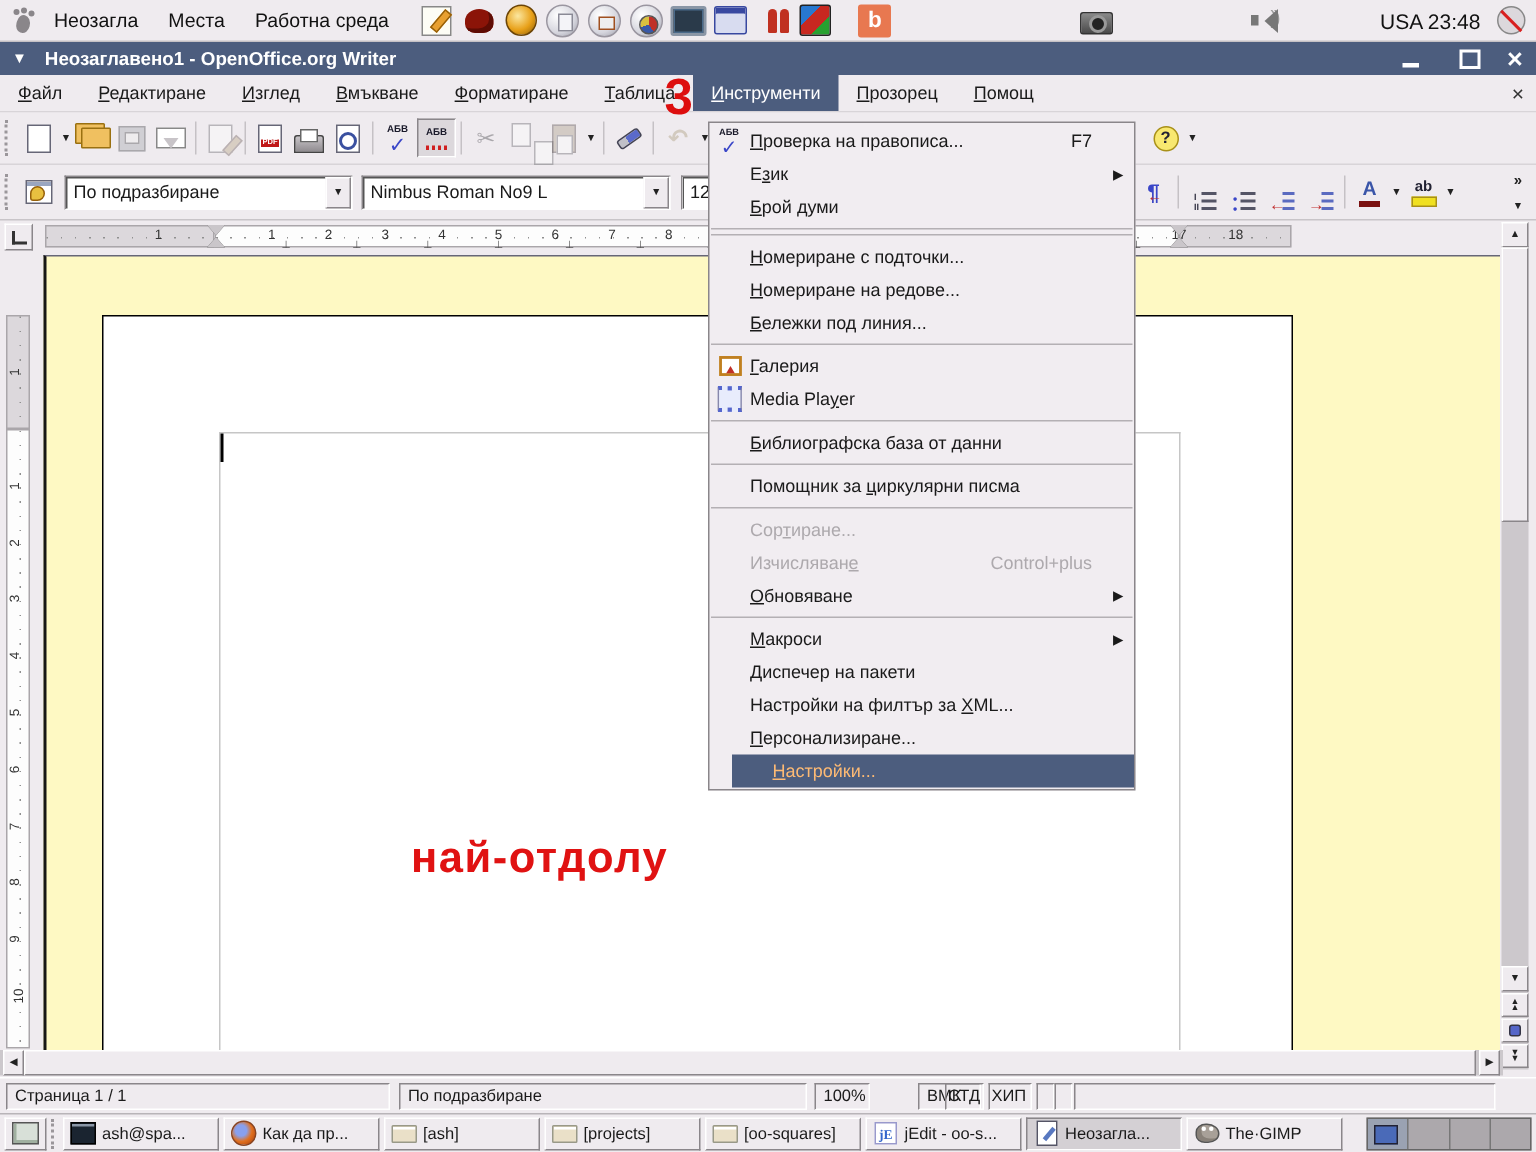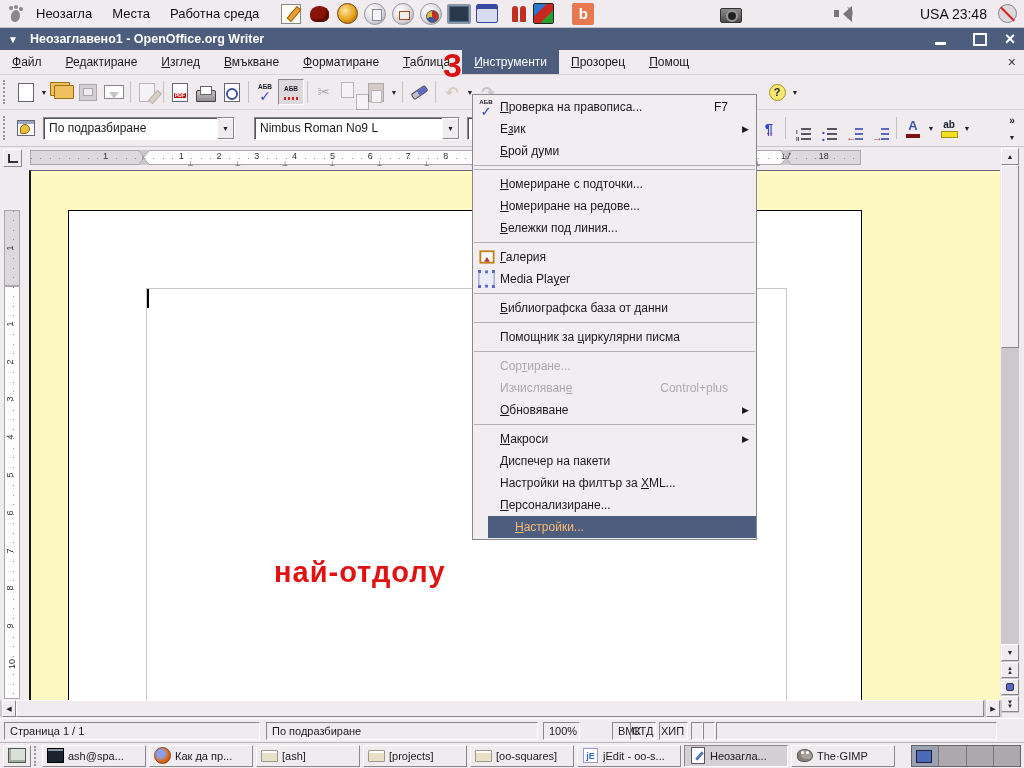--- a/index.html
+++ b/index.html
@@ -132,21 +132,21 @@
 
   
   #doc-area { position:absolute; left:29px; top:170px; width:971px; height:530px; background:#fef9c3; border-top:1px solid #667; border-left:2px solid #161616; overflow:hidden; }
   #page { position:absolute; left:37px; top:39px; width:794px; height:491px; background:#FFF; border:1px solid #000; }
   #text-bounds { position:absolute; left:77px; top:77px; width:641px; height:414px; border:1px solid #C6C6C6; border-bottom:none; }
   #caret { position:absolute; left:78px; top:78px; width:2px; height:19px; background:#000; }
   #annotation-note { position:absolute; left:243px; top:385px; font-size:29px; font-weight:bold; color:#E01212; z-index:100; letter-spacing:1px; }
   #annotation-step { position:absolute; left:443px; top:48px; font-size:34px; font-weight:bold; color:#DD0E0E; z-index:100; line-height:34px; }
 
   
-  #tools-menu { position:absolute; left:472px; top:94px; width:285px; background:#F1EDF1; border:1px solid #8A868A; z-index:50; padding:1px 0; }
+  #tools-menu { position:absolute; left:472px; top:81px; width:285px; background:#F1EDF1; border:1px solid #8A868A; z-index:50; padding:1px 0; }
   .mi { height:22px; display:flex; align-items:center; position:relative; padding-right:10px; }
   .mi .micon { width:27px; flex:none; display:flex; align-items:center; justify-content:center; }
   .mi .lbl { white-space:nowrap; }
   .mi .sc { margin-left:auto; padding-right:18px; font-size:12px; }
   .mi .sub { position:absolute; right:7px; font-size:9px; }
   .mi.disabled { color:#ADA9AD; }
   .mi.selected { background:#4C5D7E; color:#fdba74;margin-left:15px; }
   .msep { height:0; border-top:1px solid #B4B0B4; margin:3px 1px; }
   .gallery-icon::before { content:""; width:12px; height:10px; background:#FFF; border:2px solid #C08020; }
   .gallery-icon::after { content:""; position:absolute; width:0; height:0; border:3px solid transparent; border-bottom:5px solid #C03028; top:4px; }
@@ -170,21 +170,21 @@
   #taskbar { position:absolute; left:0; top:742px; width:1024px; height:26px; background:#EFEBEF; border-top:1px solid #B8B4B8; display:flex; align-items:center; padding:0 3px; gap:3px; }
   #show-desktop { flex:none; width:28px; height:22px; border:1px solid; border-color:#FFF #8A868A #8A868A #FFF; display:flex; align-items:center; justify-content:center; }
   #show-desktop::before { content:""; width:16px; height:13px; background:#D8E0D8; border:1px solid #555; box-shadow:inset 2px -2px 0 #A0B0A0; }
   .tk-grip { width:5px; height:20px; border-left:2px dotted #9A969A; flex:none; }
   .task { flex:0 0 104px; height:22px; display:flex; align-items:center; gap:4px; padding:0 4px; border:1px solid; border-color:#FFF #8A868A #8A868A #FFF; background:#EFEBEF; font-size:11px; overflow:hidden; white-space:nowrap; }
   .task.active { border-color:#8A868A #FFF #FFF #8A868A; background:#D4D0D4; }
   .task .ti { flex:none; width:17px; height:17px; position:relative; display:flex; align-items:center; justify-content:center; }
   .terminal-icon::before { content:""; width:15px; height:13px; background:#1A2430; border:1px solid #000; box-shadow:inset 0 2px 0 #8A96A6; }
   .firefox-icon::before { content:""; width:15px; height:15px; border-radius:50%; background:radial-gradient(circle at 38% 38%, #88A0EE 0 28%, #E07020 55%, #A83808); border:1px solid #842; }
   .folder-icon::before { content:""; width:15px; height:10px; background:#EAE0C8; border:1px solid #998; border-radius:1px; box-shadow:inset 0 2px 0 #FFF; }
-  .jedit-icon .txt { width:15px; height:15px; background:#FFF; border:1px solid #99C; color:#36C; font-size:9px; font-weight:bold; display:flex; align-items:center; justify-content:center; }
+  .jedit-icon .txt { width:15px; height:15px; background:#FFF; border:1px solid #99C; color:#36C; font-size:9px; font-weight:bold; display:flex; align-items:center; justify-content:center;font-family:Liberation Serif, serif; }
   .writer-icon::before { content:""; width:12px; height:15px; background:#FFF; border:1px solid #556; }
   .writer-icon::after { content:""; position:absolute; width:3px; height:10px; background:#5878C0; transform:rotate(40deg); left:9px; top:4px; }
   .gimp-icon::before { content:""; width:14px; height:11px; background:#A8A098; border-radius:50% 60% 55% 45%; border:1px solid #555; box-shadow:inset 3px -2px 0 #888078; }
   .gimp-icon::after { content:""; position:absolute; left:5px; top:4px; width:3px; height:3px; background:#FFF; border-radius:50%; box-shadow:5px 0 0 #FFF; }
   #workspaces { margin-left:auto; width:110px; height:22px; border:1px solid #666; background:#ACA8AC; display:flex; }
   .ws { flex:1; border-right:1px solid #777; position:relative; }
   .ws:last-child { border-right:none; }
   .ws.current { background:#9AA2B2; }
   .ws.current::after { content:""; position:absolute; left:4px; top:4px; width:14px; height:11px; background:#4A6AB8; border:1px solid #223; }
 </style>
@@ -339,21 +339,21 @@
 
 <div id="fmt-toolbar">
   <div class="grip"></div>
   <div class="tb">
       <div class="ic styles-icon"></div>
     </div>
   <div class="combo" style="width:192px;margin-left:4px;">
     <span class="val">По подразбиране</span>
     <span class="cbtn">▼</span>
   </div>
-  <div class="combo" style="width:206px;margin-left:19px;">
+  <div class="combo" style="width:206px;margin-left:6px;">
     <span class="val">Nimbus Roman No9 L</span>
     <span class="cbtn">▼</span>
   </div>
   <div class="combo" style="width:56px;margin-left:7px;">
     <span class="val">12</span>
     <span class="cbtn">▼</span>
   </div>
   <div id="fmt-right" style="position:absolute;left:756px;top:5px;display:flex;align-items:center;">
       <div class="tb">
         <div class="ic paragraph-direction-icon"></div>

